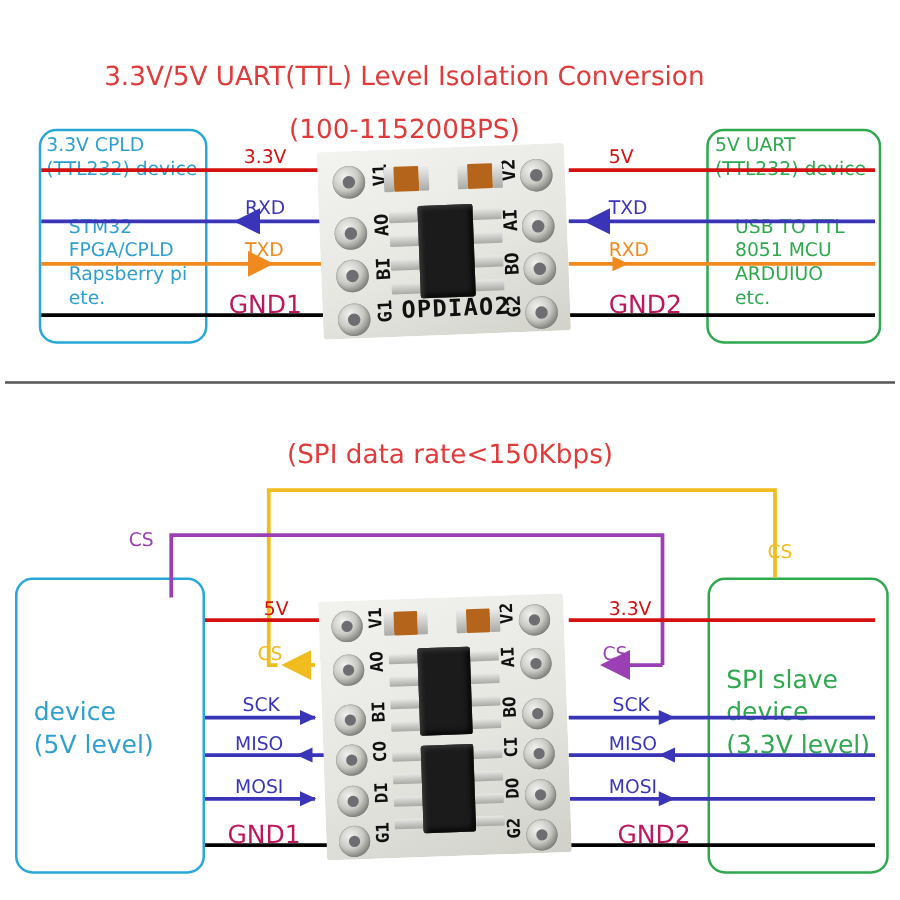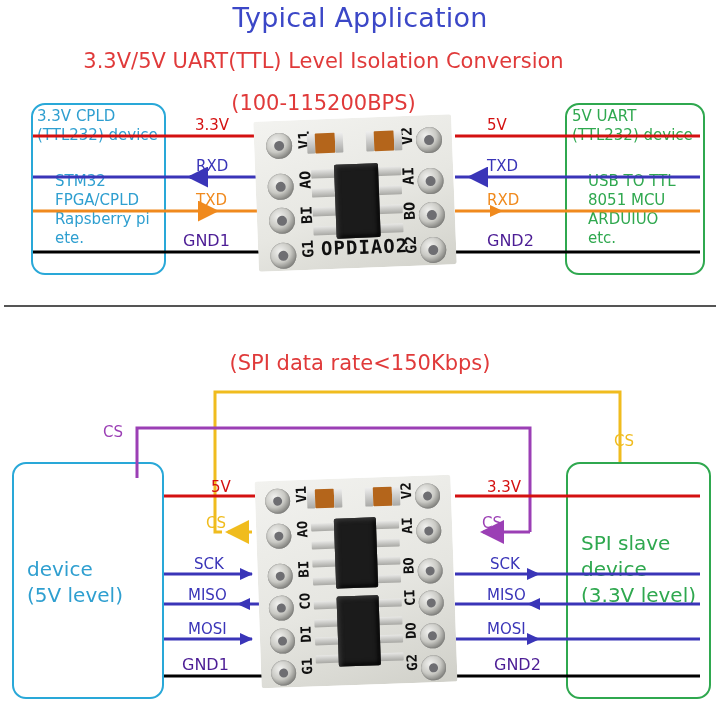--- a/index.html
+++ b/index.html
@@ -30,29 +30,28 @@
   .pad{position:absolute;border-radius:50%;
        background:radial-gradient(circle at 38% 34%,#f2f2f0 0%,#c9c9c4 45%,#8d8d89 70%,#666663 100%);
        box-shadow:inset 0 0 1px #555;}
   .pad-hole{position:absolute;border-radius:50%;background:#6e6e72;}
   .chip{position:absolute;background:#1b1b1b;border-radius:2px;
         box-shadow:inset 2px 2px 4px #3a3a3a, inset -2px -2px 5px #000;}
   .leg{position:absolute;background:linear-gradient(180deg,#e8e8e6,#a8a8a4);border-radius:1px;}
   .cap{position:absolute;background:#b4651b;border-radius:1px;}
   .capend{position:absolute;background:linear-gradient(180deg,#eee,#a9a9a6);border-radius:1px;}
   .lbl{position:absolute;font-size:15px;white-space:nowrap;}
-  .lbl-blk{color:#4c1d95;font-size:16px;}
+  .lbl-blk{color:#be185d;font-size:20px;}
   svg{position:absolute;left:0;top:0;overflow:visible;}
 </style>
 </head>
 <body>
 
 <div id="root">
 
-  <div class="abs ttl-main">Typical Application</div>
   <div class="abs ttl-sub" style="top:48px;">3.3V/5V UART(TTL) Level Isolation Conversion</div>
   <div class="abs ttl-sub" style="top:74px;margin-top:16px;">(100-115200BPS)</div>
 
   <div class="abs dev dev-blue" style="left:31px;top:103px;width:135px;height:172px;"></div>
   <div class="abs dev-t c-blue" style="left:37px;top:107px;width:148px;">3.3V CPLD</div>
   <div class="abs dev-t c-blue" style="left:37px;top:126px;width:150px;">(TTL232) device</div>
   <div class="abs dev-t c-blue" style="left:55px;top:172px;">STM32</div>
   <div class="abs dev-t c-blue" style="left:55px;top:191px;">FPGA/CPLD</div>
   <div class="abs dev-t c-blue" style="left:55px;top:210px;">Rapsberry pi</div>
   <div class="abs dev-t c-blue" style="left:55px;top:229px;">ete.</div>

